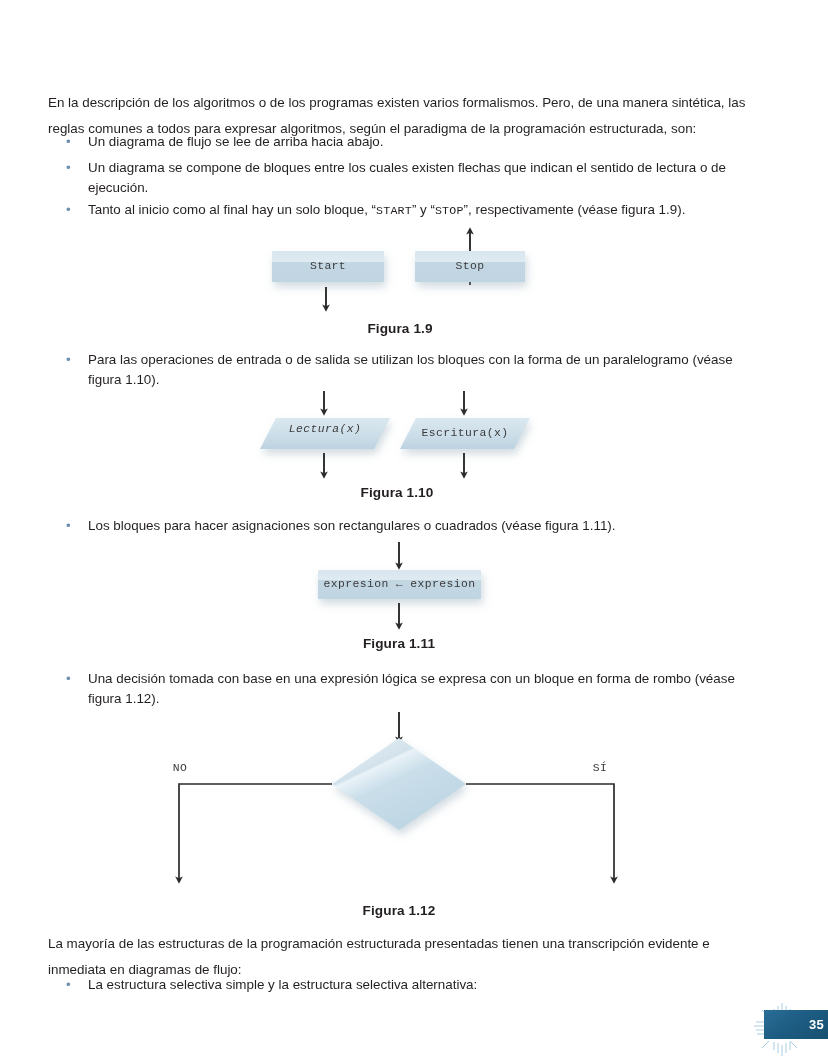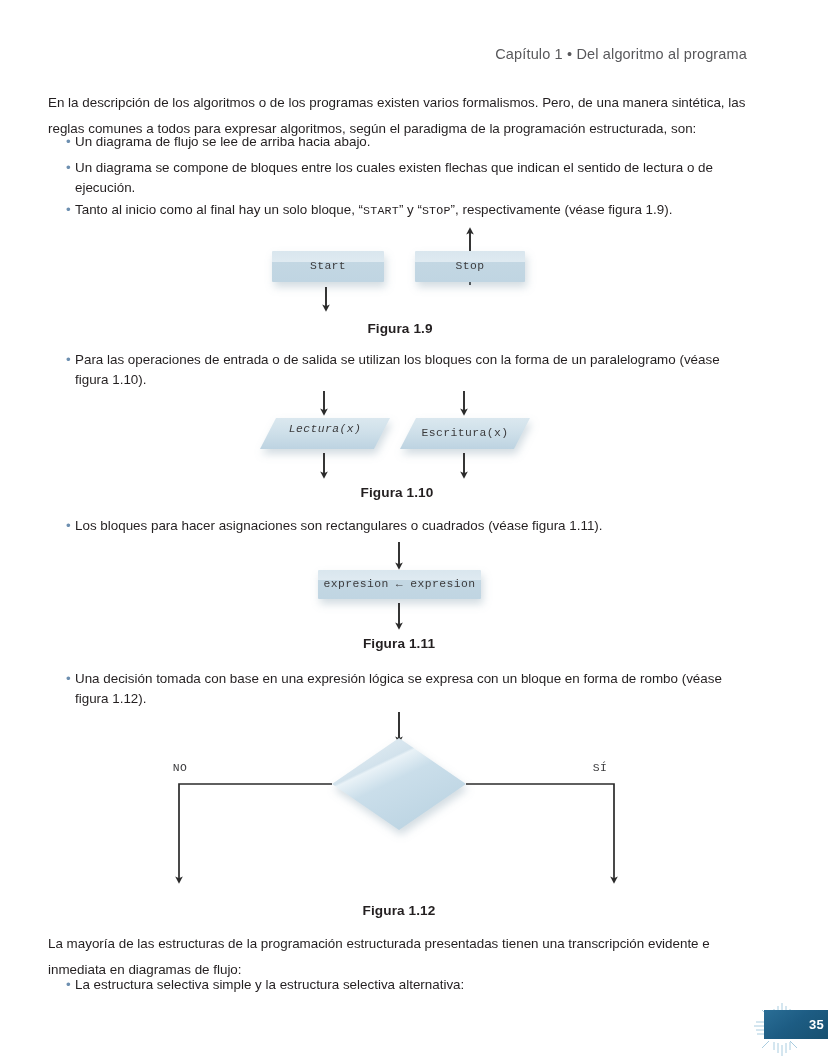--- a/index.html
+++ b/index.html
@@ -50,21 +50,21 @@
   }
   .bullet .dot {
     position: absolute;
     left: 0px;
     top: 0px;
     color: #6d8fb0;
     font-size: 13.4px;
   }
   .bullet .btext {
     display: block;
-    margin-left: 9px;
+    margin-left: 22px;
   }
   .mono {
     font-family: "Liberation Mono", "DejaVu Sans Mono", monospace;
     font-size: 11.6px;
     letter-spacing: .2px;
   }
 
   
   .caption {
     position: absolute;
@@ -118,21 +118,20 @@
     justify-content: center;
     letter-spacing: .3px;
     padding-left: 38px;
   }
 </style>
 </head>
 <body>
 
 <div id="page">
 
-  <div class="running-head">Capítulo 1 • Del algoritmo al programa</div>
 
   <div class="para" style="top:90px;">En la descripción de los algoritmos o de los programas existen varios formalismos. Pero, de una manera sintética, las reglas comunes a todos para expresar algoritmos, según el paradigma de la programación estructurada, son:</div>
 
   <div class="bullet" style="top:132px;">
     <span class="dot">•</span>
     <span class="btext">Un diagrama de flujo se lee de arriba hacia abajo.</span>
   </div>
 
   <div class="bullet" style="top:158px;">
     <span class="dot">•</span>

